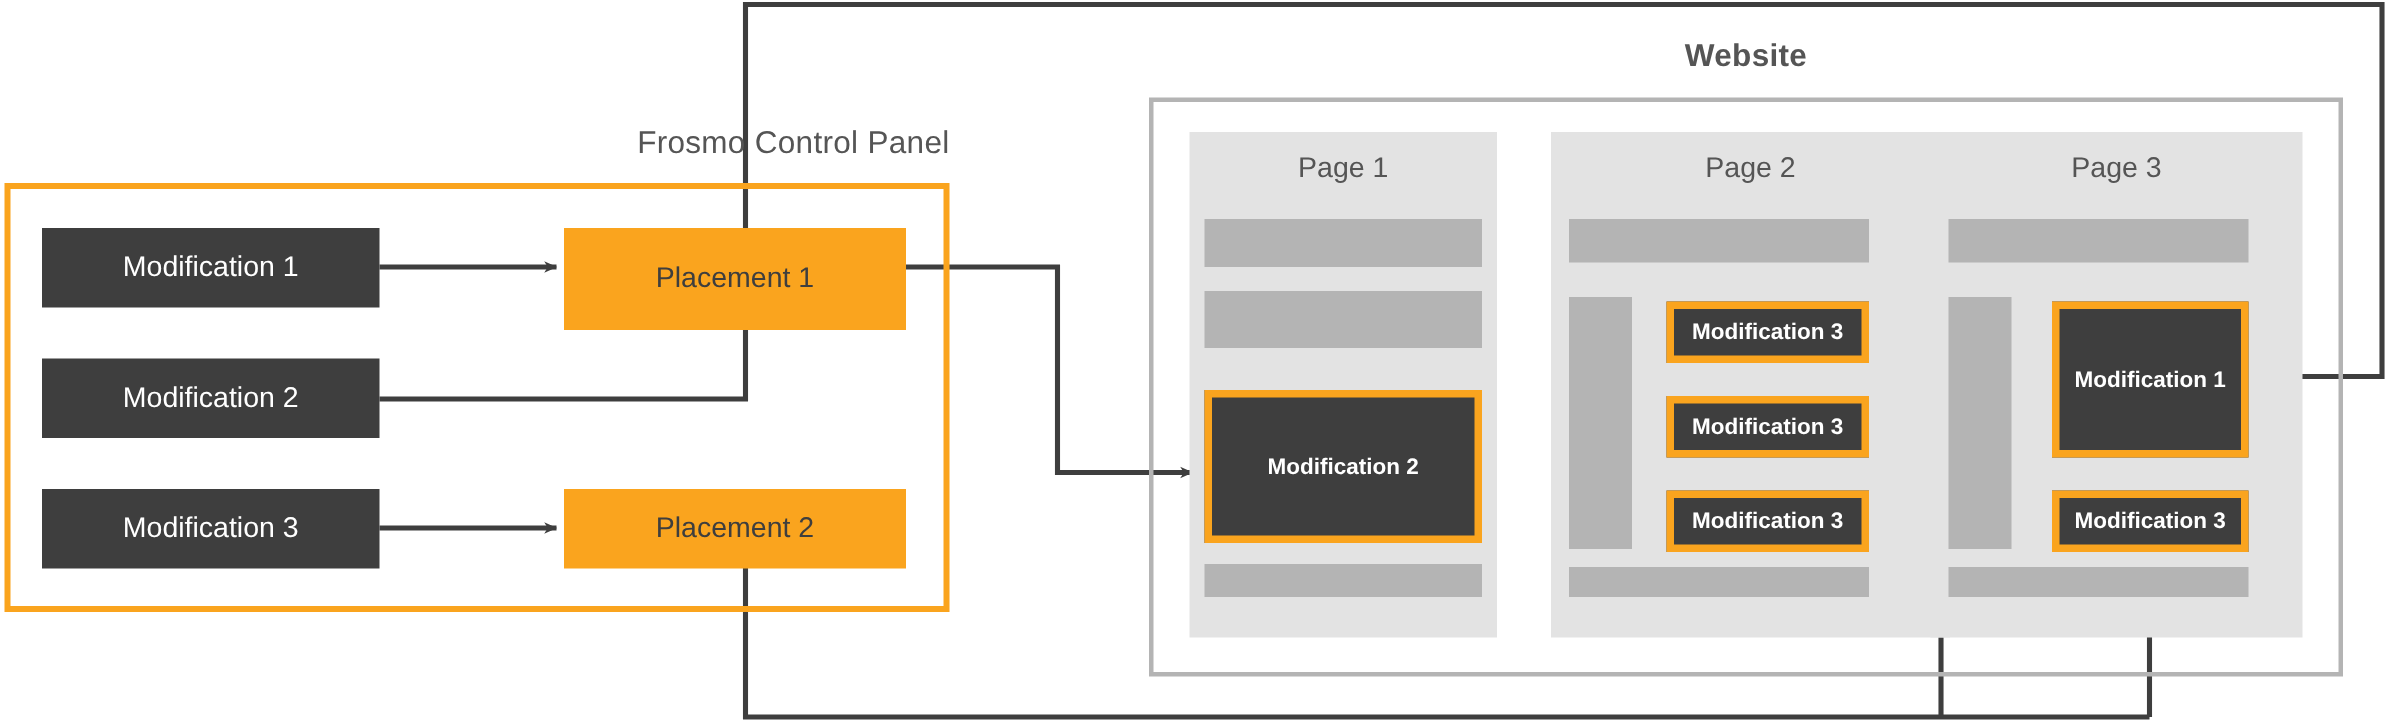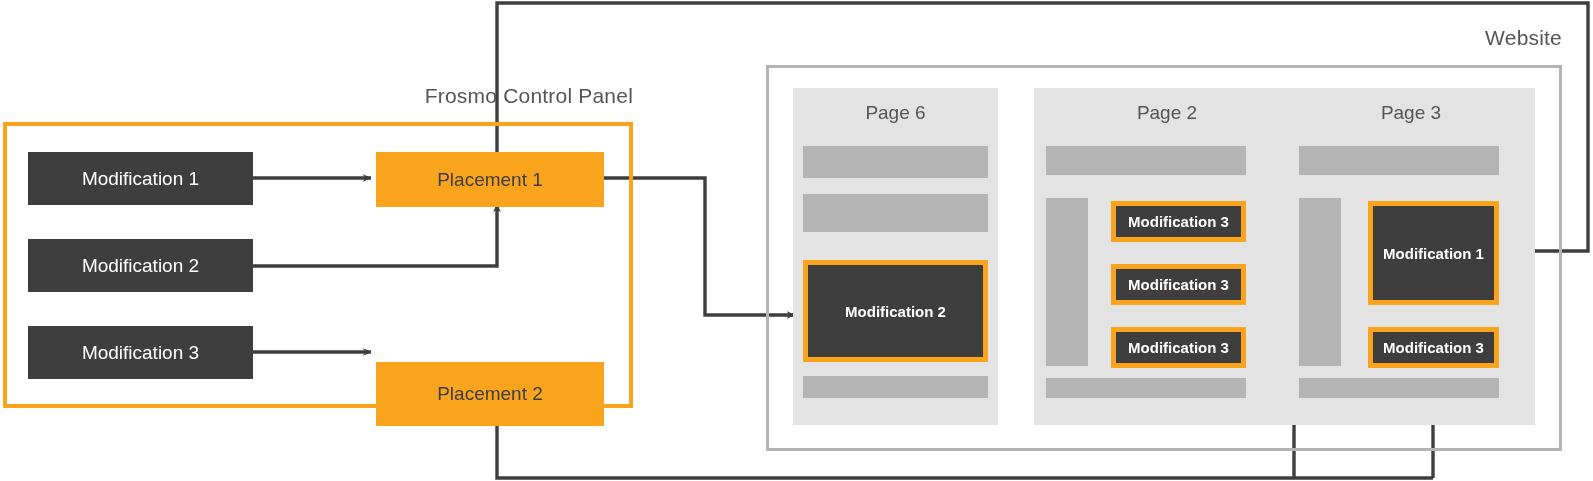--- a/index.html
+++ b/index.html
@@ -60,33 +60,33 @@
   <div class="mod-cp" style="left:28px;top:152px;width:225px;height:53px;">
     <span>Modification 1</span>
   </div>
   <div class="mod-cp" style="left:28px;top:239px;width:225px;height:53px;">
     <span>Modification 2</span>
   </div>
   <div class="mod-cp" style="left:28px;top:326px;width:225px;height:53px;">
     <span>Modification 3</span>
   </div>
 
-  <div class="place" style="left:376px;top:152px;width:228px;height:55px;">
+  <div class="place" style="left:376px;top:152px;width:228px;height:68px;">
     <span>Placement 1</span>
   </div>
-  <div class="place" style="left:376px;top:326px;width:228px;height:64px;margin-top:36px;">
+  <div class="place" style="left:376px;top:326px;width:228px;height:53px;">
     <span>Placement 2</span>
   </div>
 
-  <div class="title" style="left:766px;top:26px;width:796px;text-align:right;">Website</div>
+  <div class="title" style="left:766px;top:26px;width:796px;text-align:center;font-weight:bold;">Website</div>
 
   <div id="site-frame"></div>
 
   <div class="page" style="left:793px;width:205px;">
-    <div class="page-title">Page 6</div>
+    <div class="page-title">Page 1</div>
     <div class="bar" style="left:10px;top:58px;width:185px;height:32px;"></div>
     <div class="bar" style="left:10px;top:106px;width:185px;height:38px;"></div>
     <div class="bar" style="left:10px;top:288px;width:185px;height:22px;"></div>
     <div class="mod-site big" style="left:10px;top:172px;width:185px;height:102px;">
       <span>Modification 2</span>
     </div>
   </div>
 
   <div class="page" style="left:1034px;width:266px;">
     <div class="page-title">Page 2</div>

